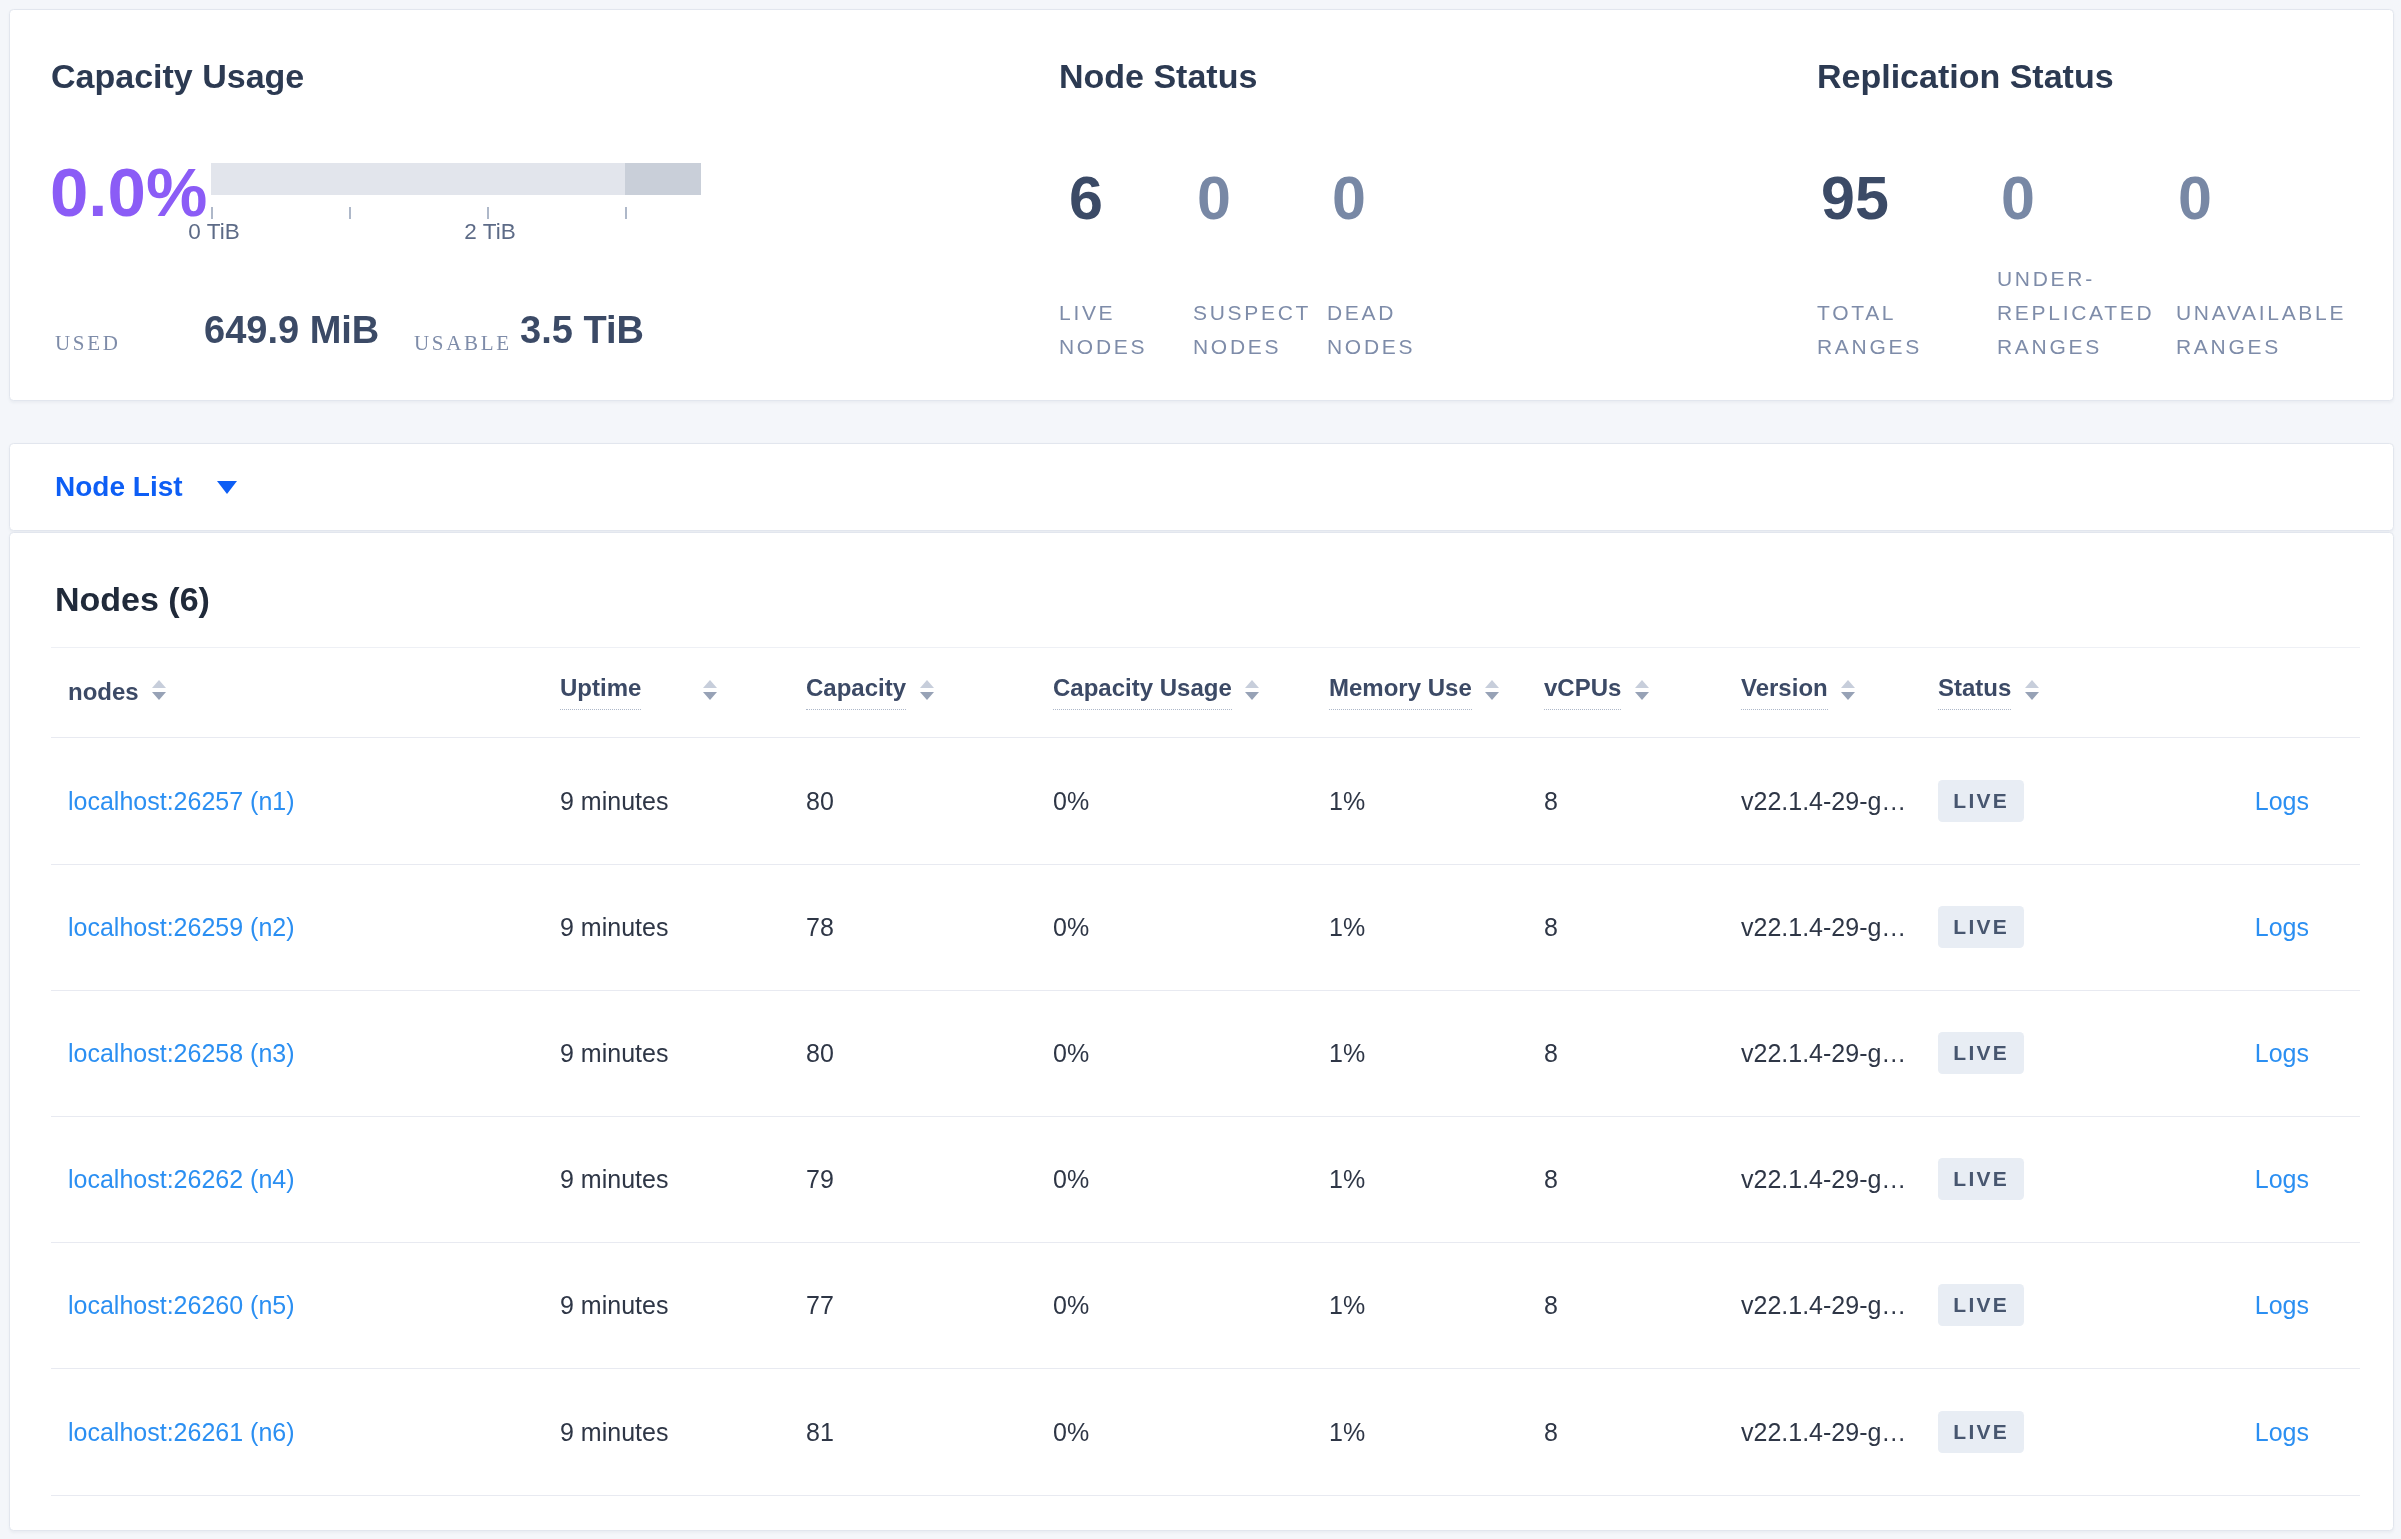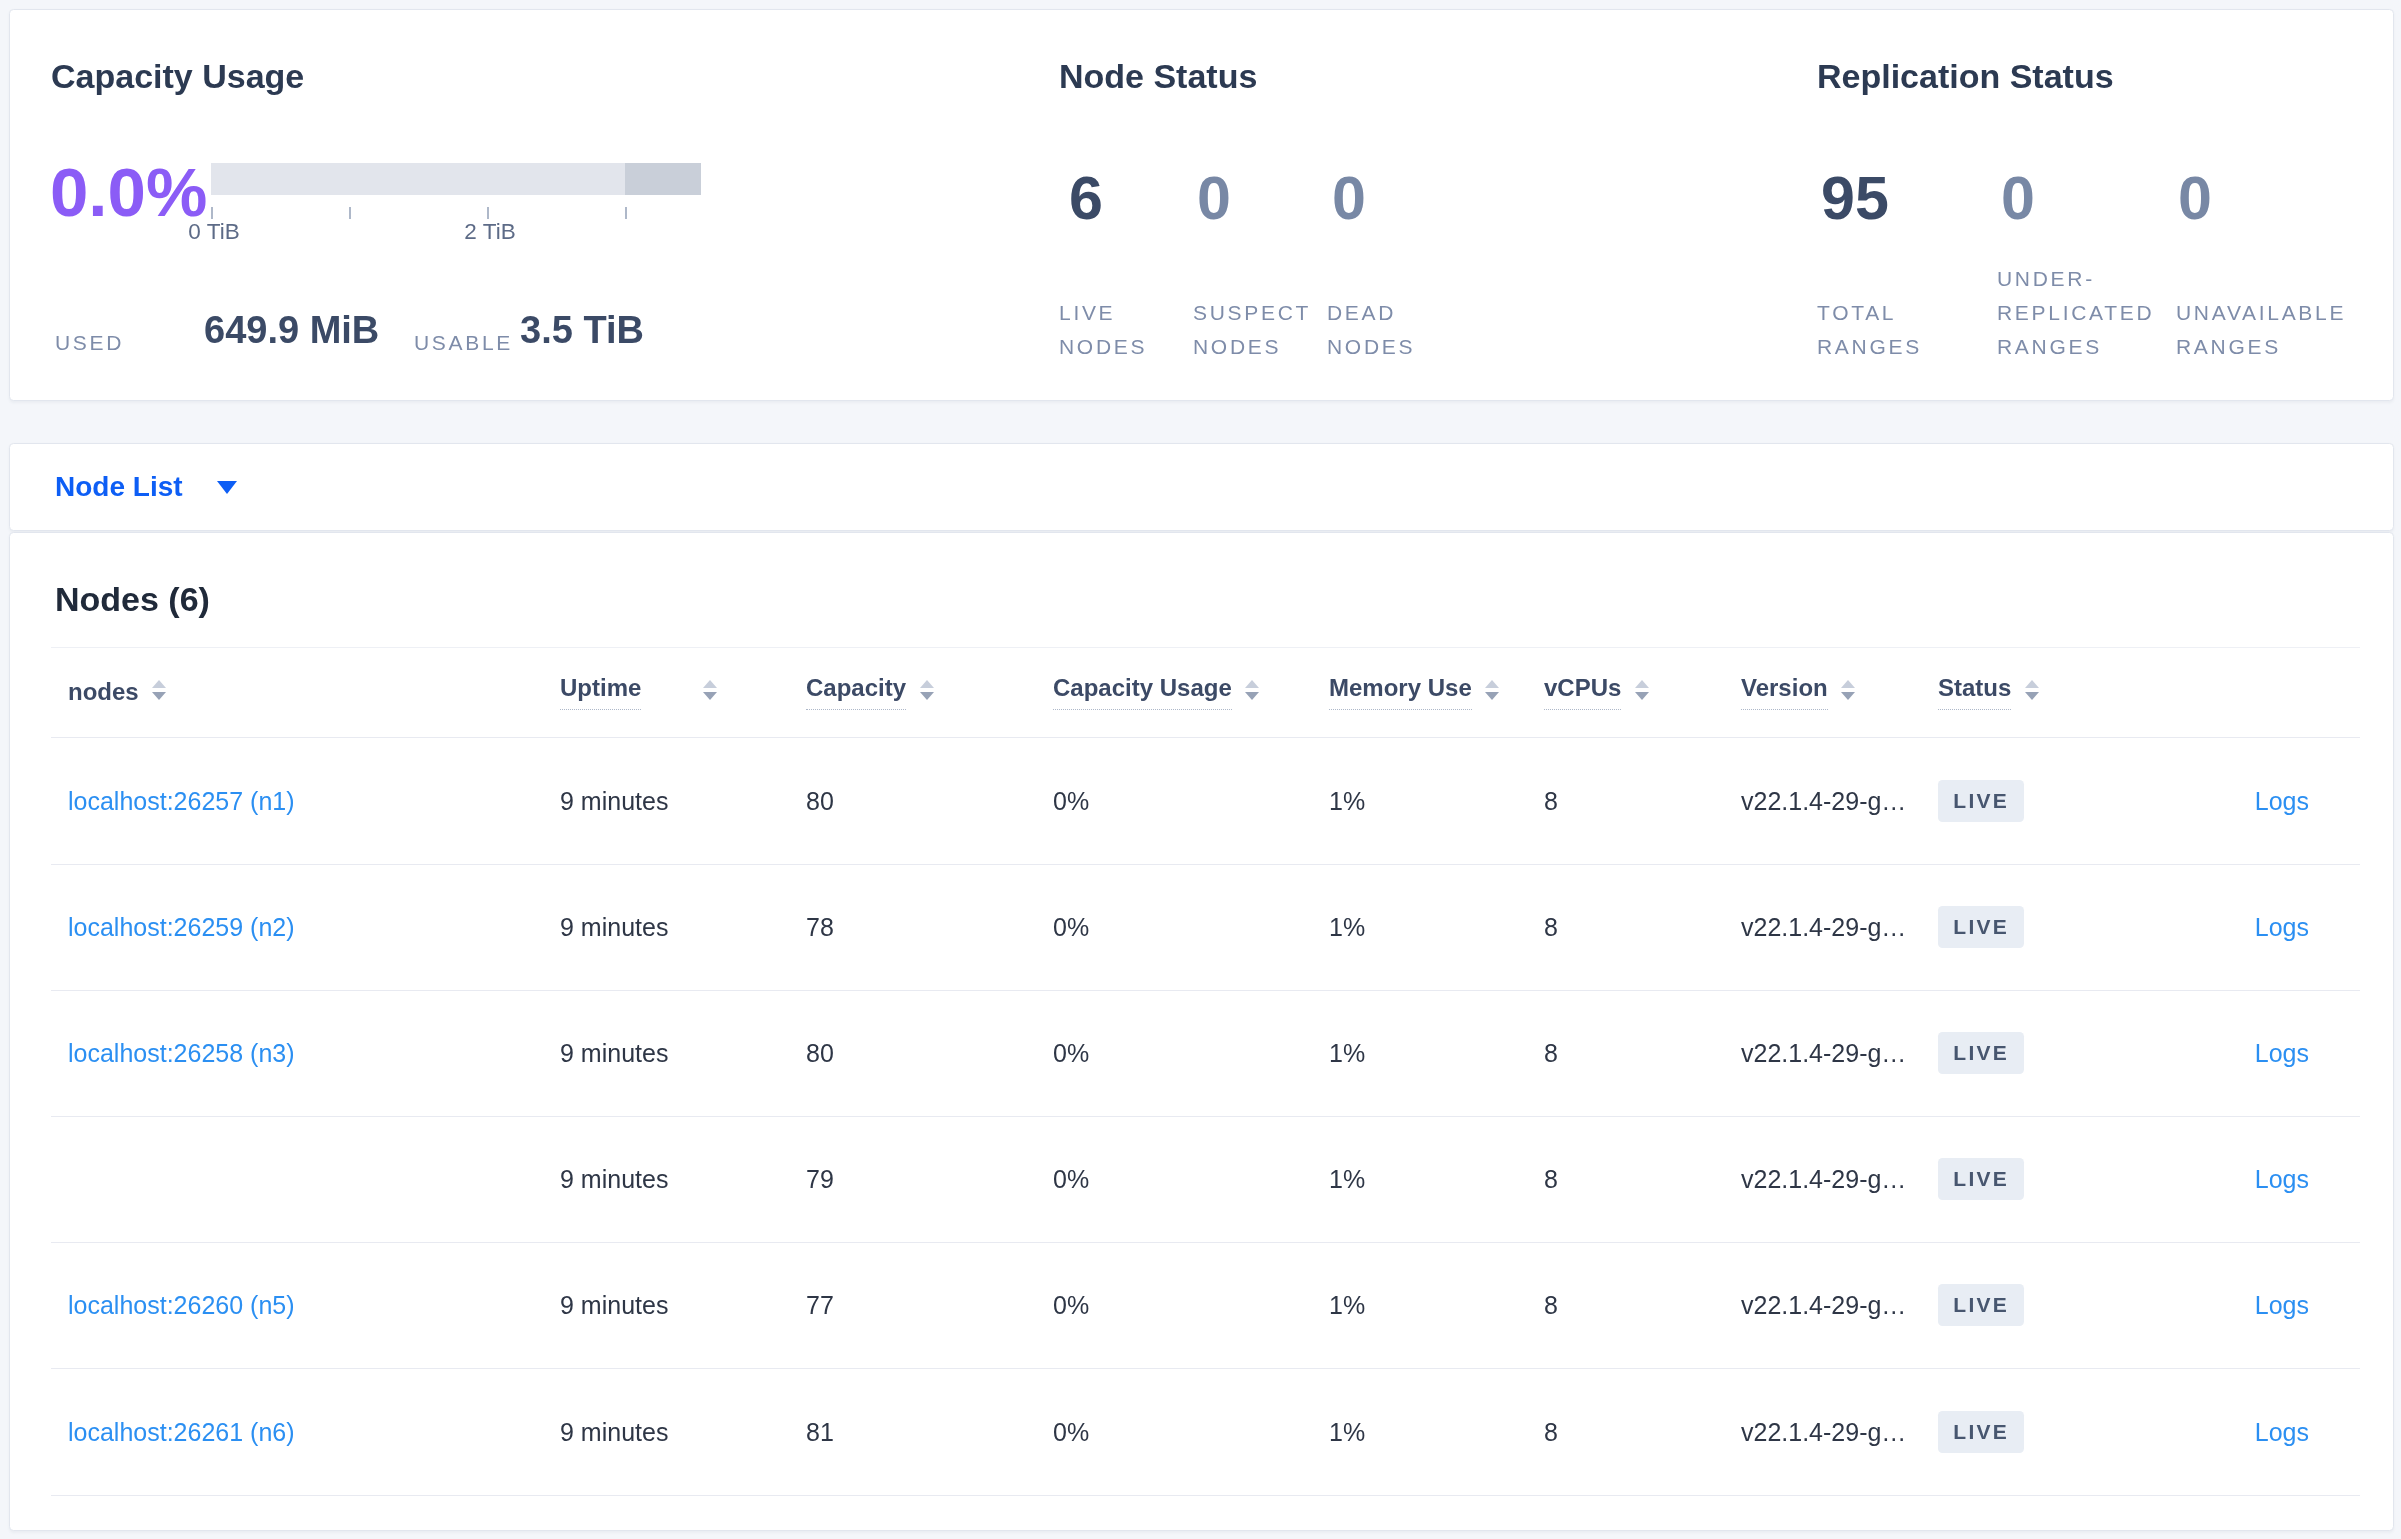--- a/index.html
+++ b/index.html
@@ -12,21 +12,21 @@
   .sec-title{position:absolute;top:47px;font-size:34px;font-weight:600;color:#2c3a52;}
   .big-num{position:absolute;top:158px;font-size:61px;font-weight:600;color:#3b4a66;line-height:1;}
   .big-num.dim{color:#7888a5;}
   .caption{position:absolute;font-size:21px;letter-spacing:2.7px;color:#7e8ca9;line-height:34px;}
   .cap-percent{position:absolute;left:40px;top:148px;font-size:69px;font-weight:600;color:#8b5cf6;line-height:1;}
   .cap-bar{position:absolute;left:201px;top:153px;width:489px;height:32px;background:#e2e5ec;}
   .cap-bar .reserved{position:absolute;left:414px;top:0;width:76px;height:32px;background:#c9cfd9;}
   .cap-bar .used{position:absolute;left:0;top:0;width:0;height:32px;background:#3b4a66;}
   .tick{position:absolute;top:197px;width:1.8px;height:11.7px;background:#aeb8c9;}
   .tick-label{position:absolute;top:209px;font-size:22.5px;color:#5d6b87;transform:translateX(-50%);}
-  .cap-caption{top:316px;}
+  .cap-caption{top:316px;font-family:Liberation Serif, serif;}
   .cap-value{position:absolute;top:299px;font-size:38px;font-weight:600;color:#3b4a66;}
   .metric-label{position:absolute;bottom:36px;font-size:21px;letter-spacing:2.7px;color:#7e8ca9;line-height:34px;}
   
   #nodelist-card{left:9px;top:443px;width:2383px;height:86px;display:flex;align-items:center;}
   .nodelist-inner{display:flex;align-items:center;margin-left:45px;cursor:pointer;}
   .nodelist-label{font-size:28px;font-weight:600;color:#0d5ef5;}
   .caret-down{width:0;height:0;margin-left:34px;border-left:10.8px solid transparent;
               border-right:10.8px solid transparent;border-top:13.5px solid #0d5ef5;}
   
   #nodes-card{left:9px;top:532px;width:2383px;height:997px;}
@@ -231,20 +231,23 @@
       <div class="cell c-version">v22.1.4-29-g…</div>
       <div class="cell c-status">
           <span class="badge">LIVE</span>
         </div>
       <div class="cell logs-cell">
           <a class="logs-link">Logs</a>
         </div>
     </div>
 
     <div class="trow" style="top:583px">
+      <div class="cell c-nodes">
+          <a class="node-link">localhost:26262 (n4)</a>
+        </div>
       <div class="cell c-uptime">9 minutes</div>
       <div class="cell c-replicas">79</div>
       <div class="cell c-capacity">0%</div>
       <div class="cell c-memory">1%</div>
       <div class="cell c-vcpus">8</div>
       <div class="cell c-version">v22.1.4-29-g…</div>
       <div class="cell c-status">
           <span class="badge">LIVE</span>
         </div>
       <div class="cell logs-cell">

